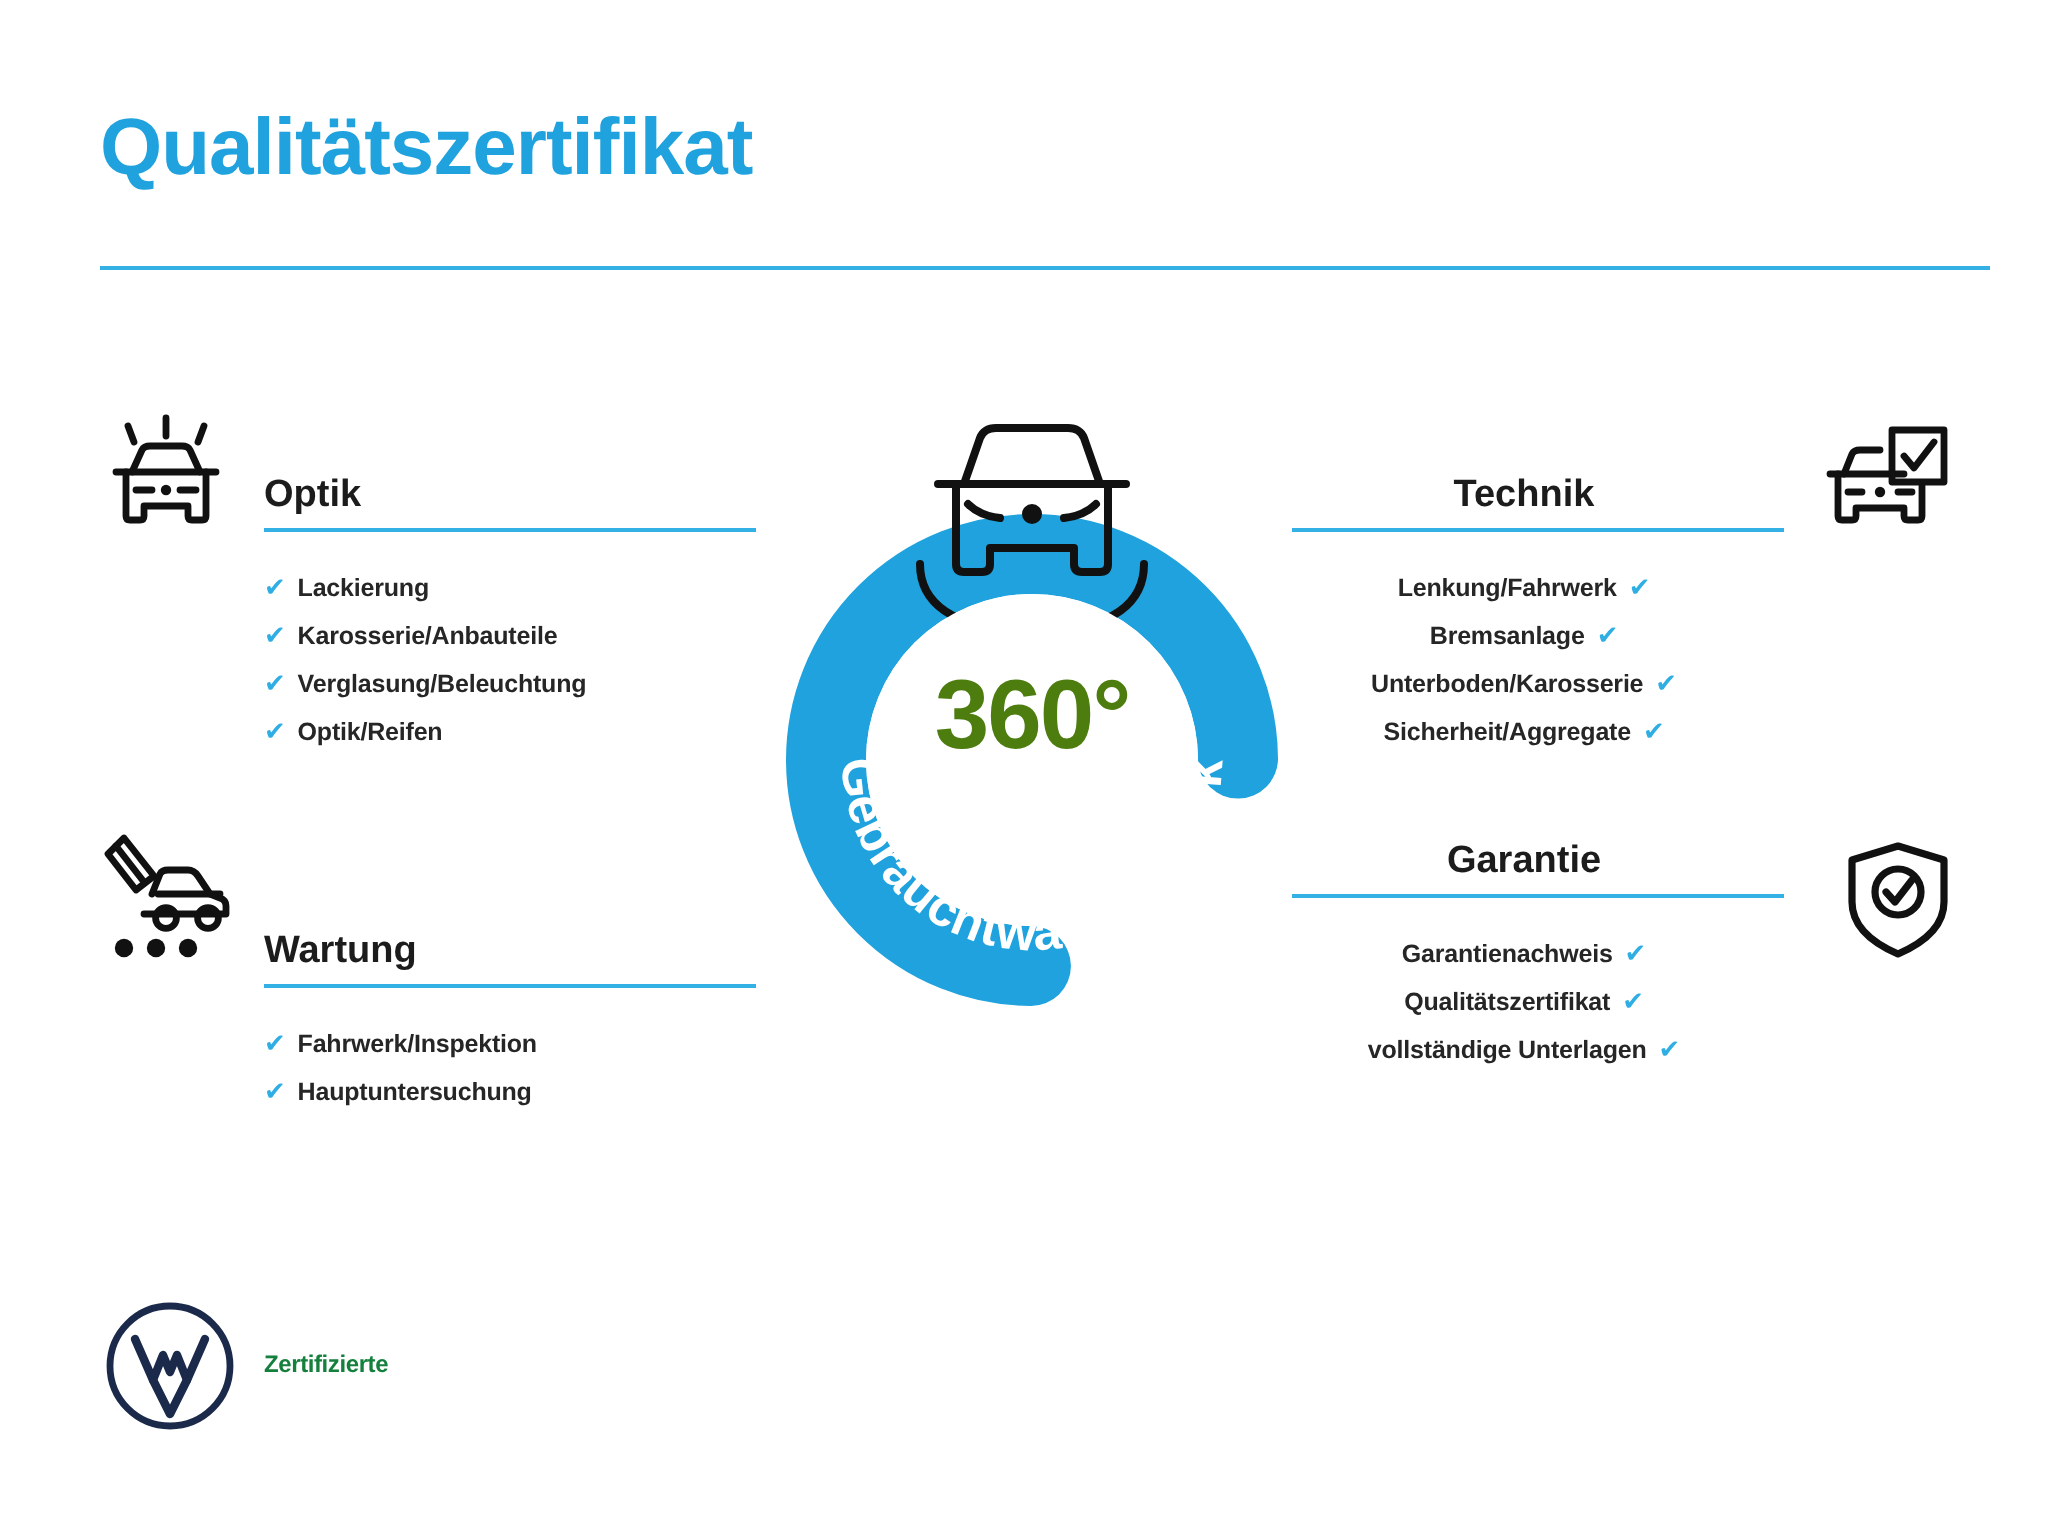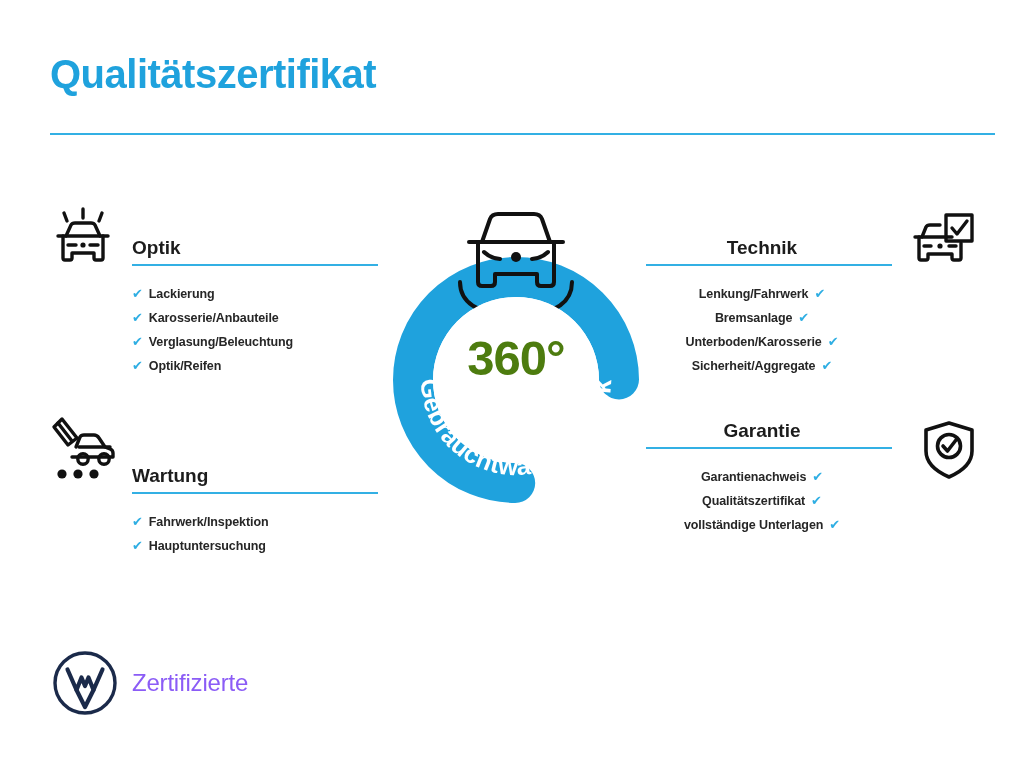--- a/index.html
+++ b/index.html
@@ -133,23 +133,23 @@
   .footer {
     position: absolute;
     left: 52px;
     top: 650px;
     display: flex;
     align-items: center;
   }
   .vw-mark { width: 66px; height: 66px; flex: 0 0 auto; }
   .vw-text {
     margin-left: 14px;
-    font-size: 24px;
-    font-weight: normal;
-    color: #8b5cf6;
+    font-size: 12px;
+    font-weight: bold;
+    color: #15803d;
     line-height: 1.28;
     letter-spacing: -0.2px;
   }
 </style>
 </head>
 <body>
 
 <div class="page">
 
   <div class="page-title">Qualitätszertifikat</div>

